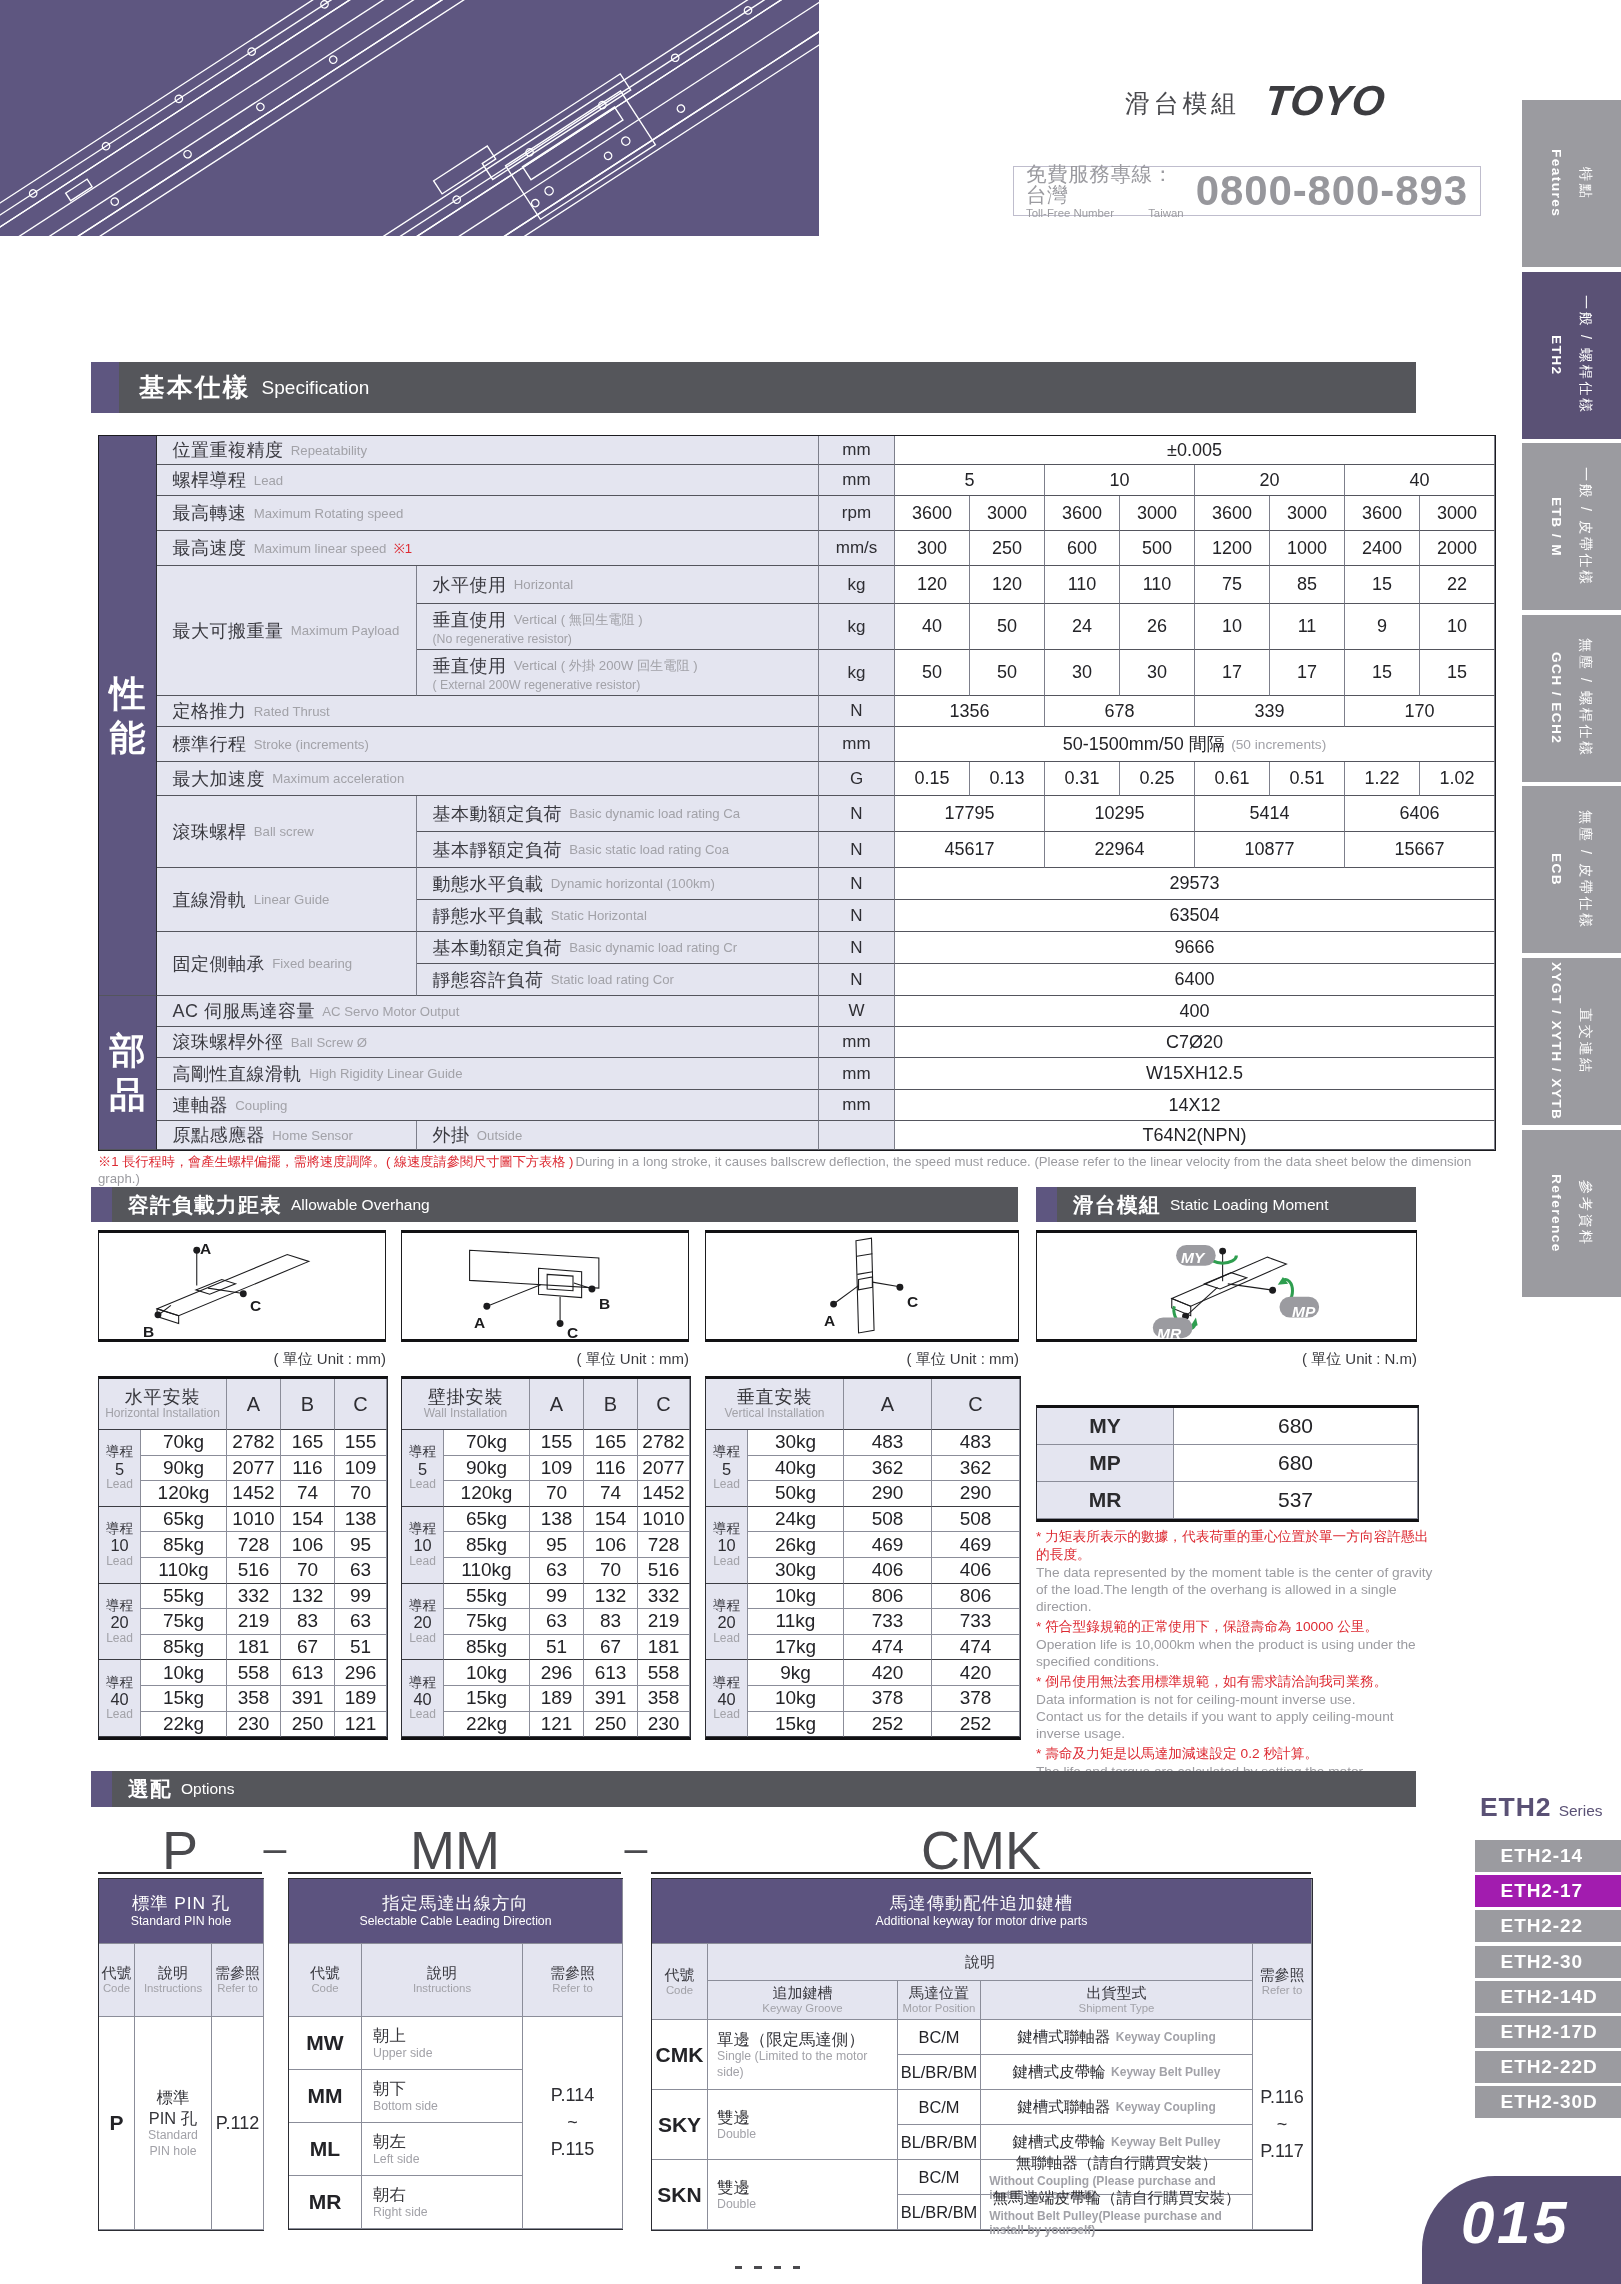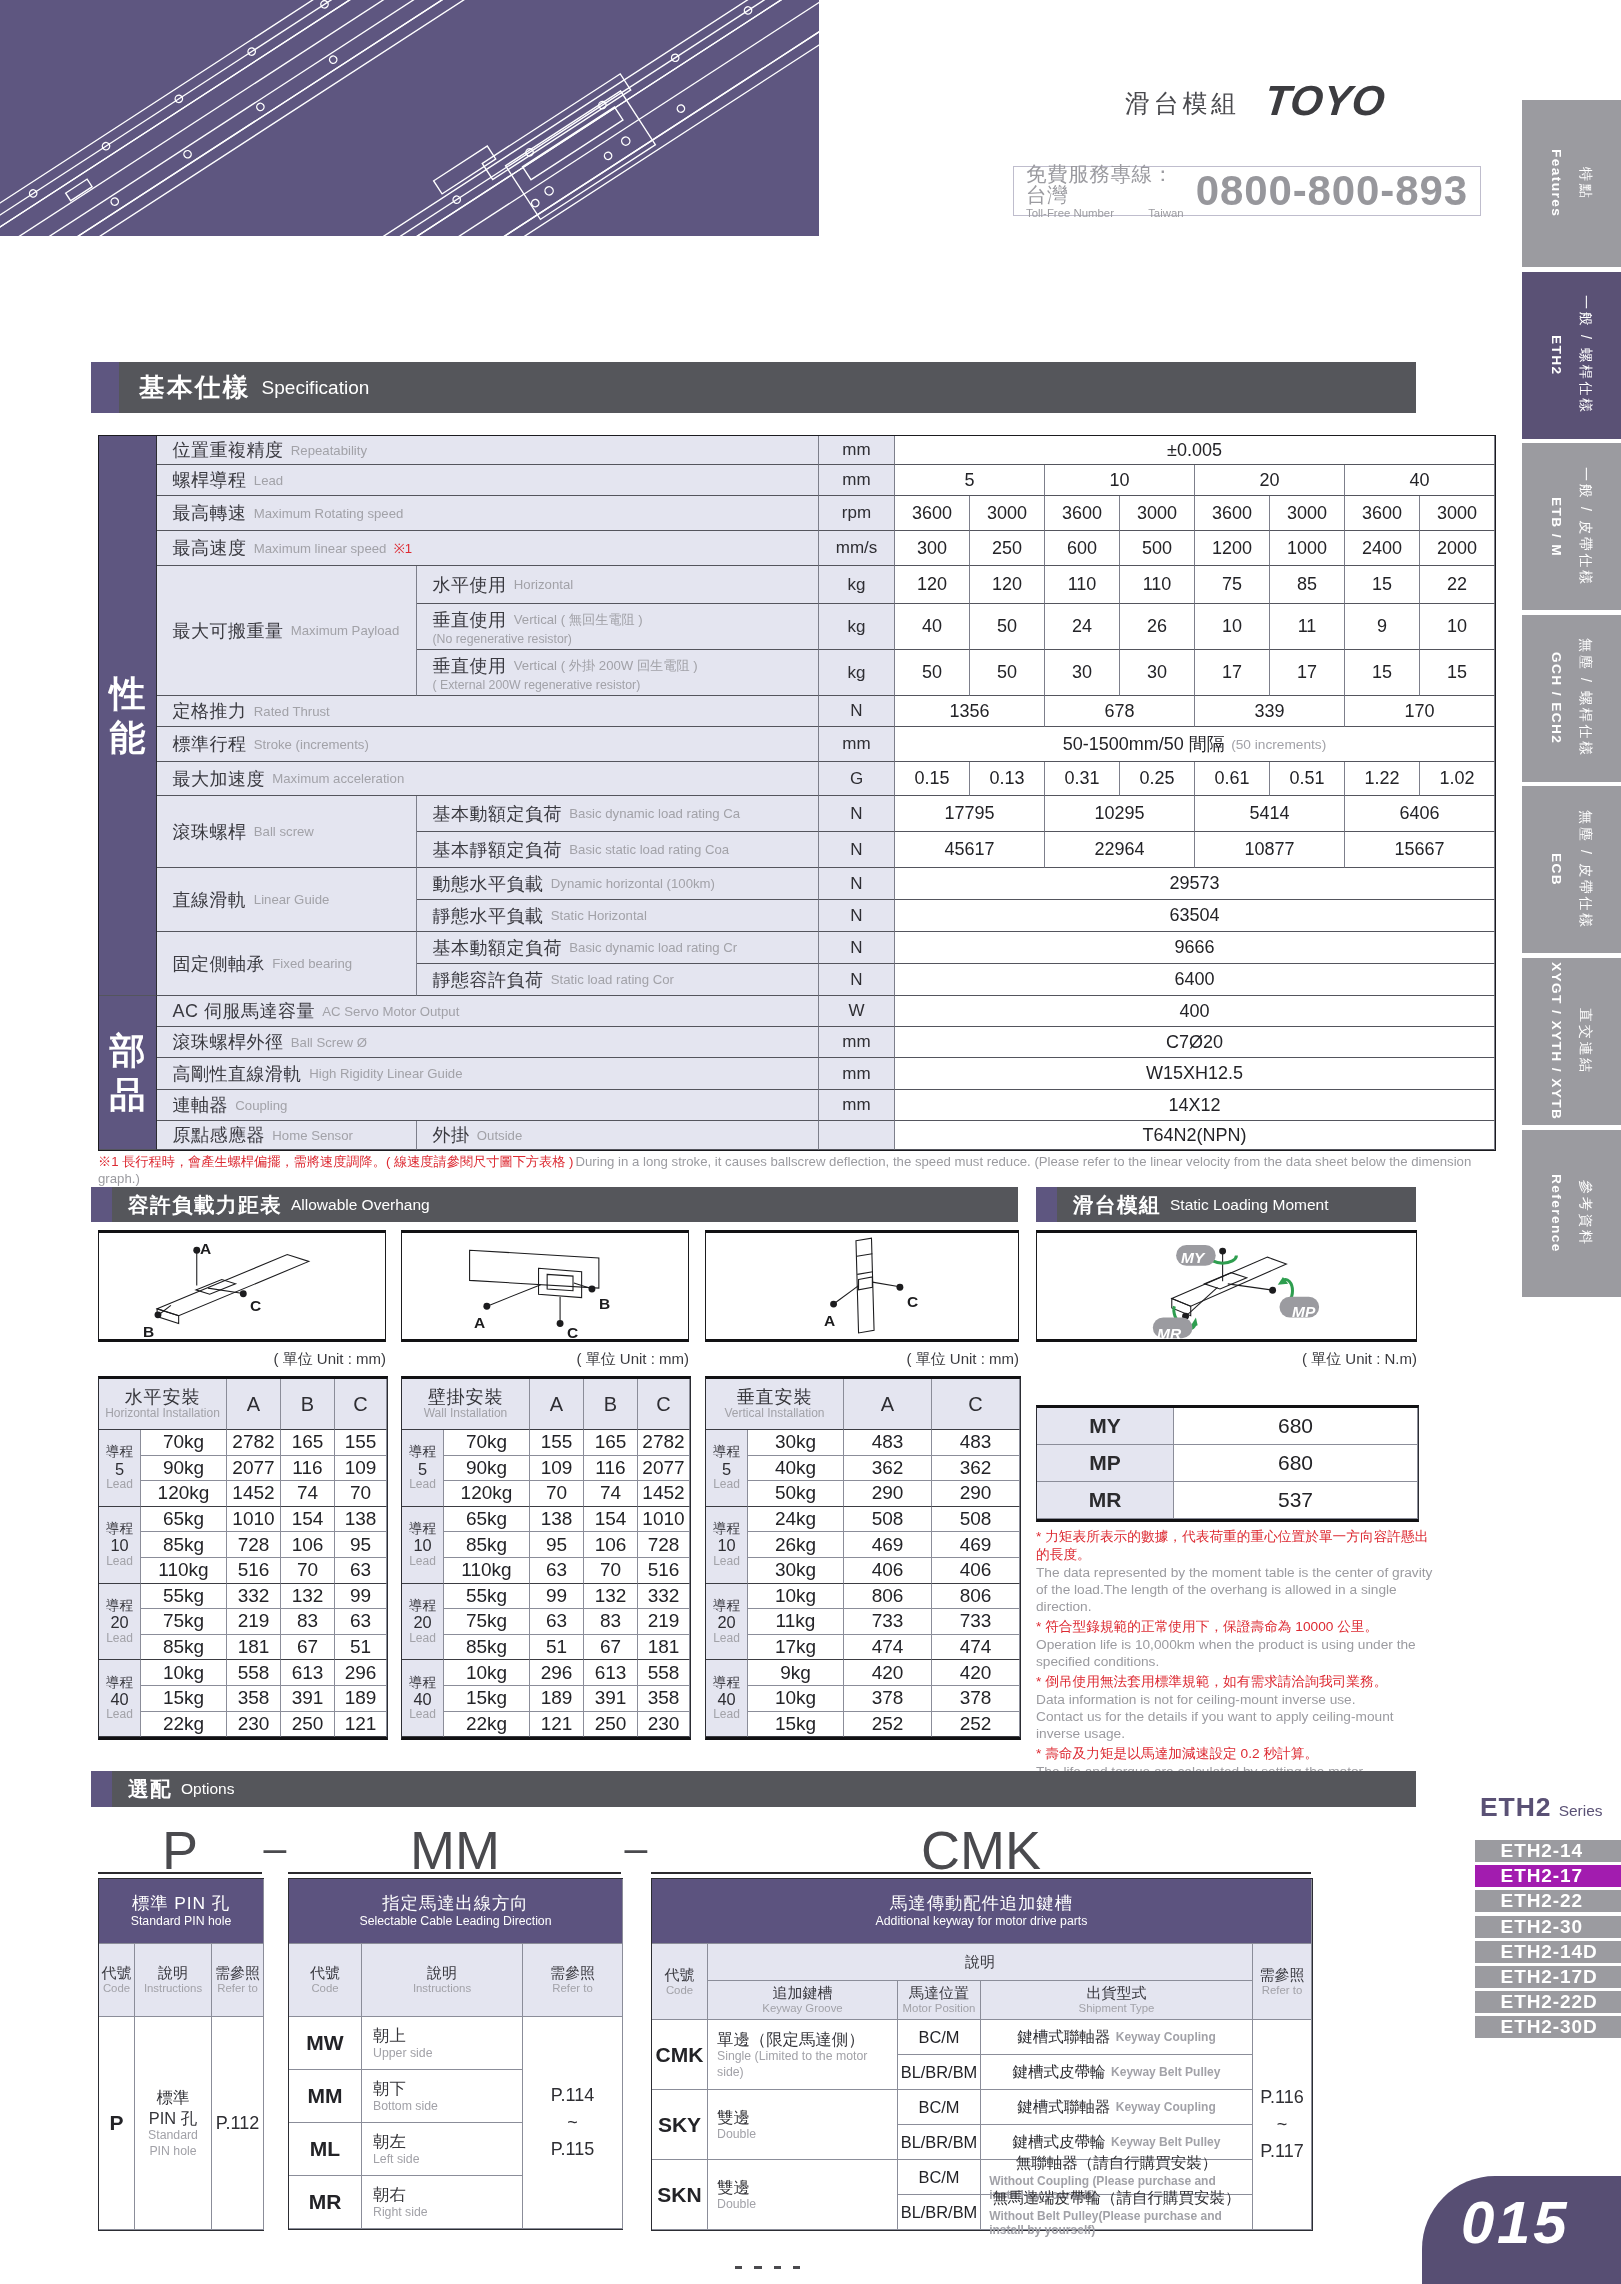--- a/index.html
+++ b/index.html
@@ -104,21 +104,21 @@
   .orefer{font-size:18px;color:#2e2e33;flex-direction:column;line-height:1.5;}
   .opos{font-size:16.4px;color:#232327;}
   .oship{justify-content:flex-start;padding:2.7px 8.2px;flex-wrap:wrap;align-content:center;column-gap:5.5px;}
   .os-cjk{font-size:15.5px;color:#2e2e33;}
   .os-en{font-size:12px;color:#a2a2a8;font-weight:bold;}
   
   .series-title{position:absolute;left:1480px;top:1792px;display:flex;align-items:baseline;gap:7.3px;color:#5A5175;}
   .series-name{font-size:26.5px;font-weight:800;letter-spacing:0.9px;}
   .series-suffix{font-size:15.5px;font-weight:500;}
   .series-list{position:absolute;left:1475px;top:1840px;width:147px;}
-  .model{height:22px;margin-bottom:3.2px;background:#9b9ba0;color:#fff;display:flex;align-items:center;
+  .model{height:32px;margin-bottom:3.2px;background:#9b9ba0;color:#fff;display:flex;align-items:center;
          padding-left:25.6px;font-size:19px;font-weight:700;letter-spacing:0.9px;box-sizing:border-box;}
   .model.active{background:#a21caf;}
   .page-badge{position:absolute;left:1422px;top:2176px;width:228px;height:137px;background:#574E73;
          border-top-left-radius:73px;}
   .page-num{position:absolute;left:39px;top:12px;font-size:60px;font-weight:800;font-style:italic;color:#fff;letter-spacing:2.7px;}
   .footer-marks{position:absolute;left:735px;top:2266px;display:flex;gap:12px;}
   .footer-marks i{width:7.3px;height:3.2px;background:#4a4a4e;}
 </style>
 </head>
 <body>

